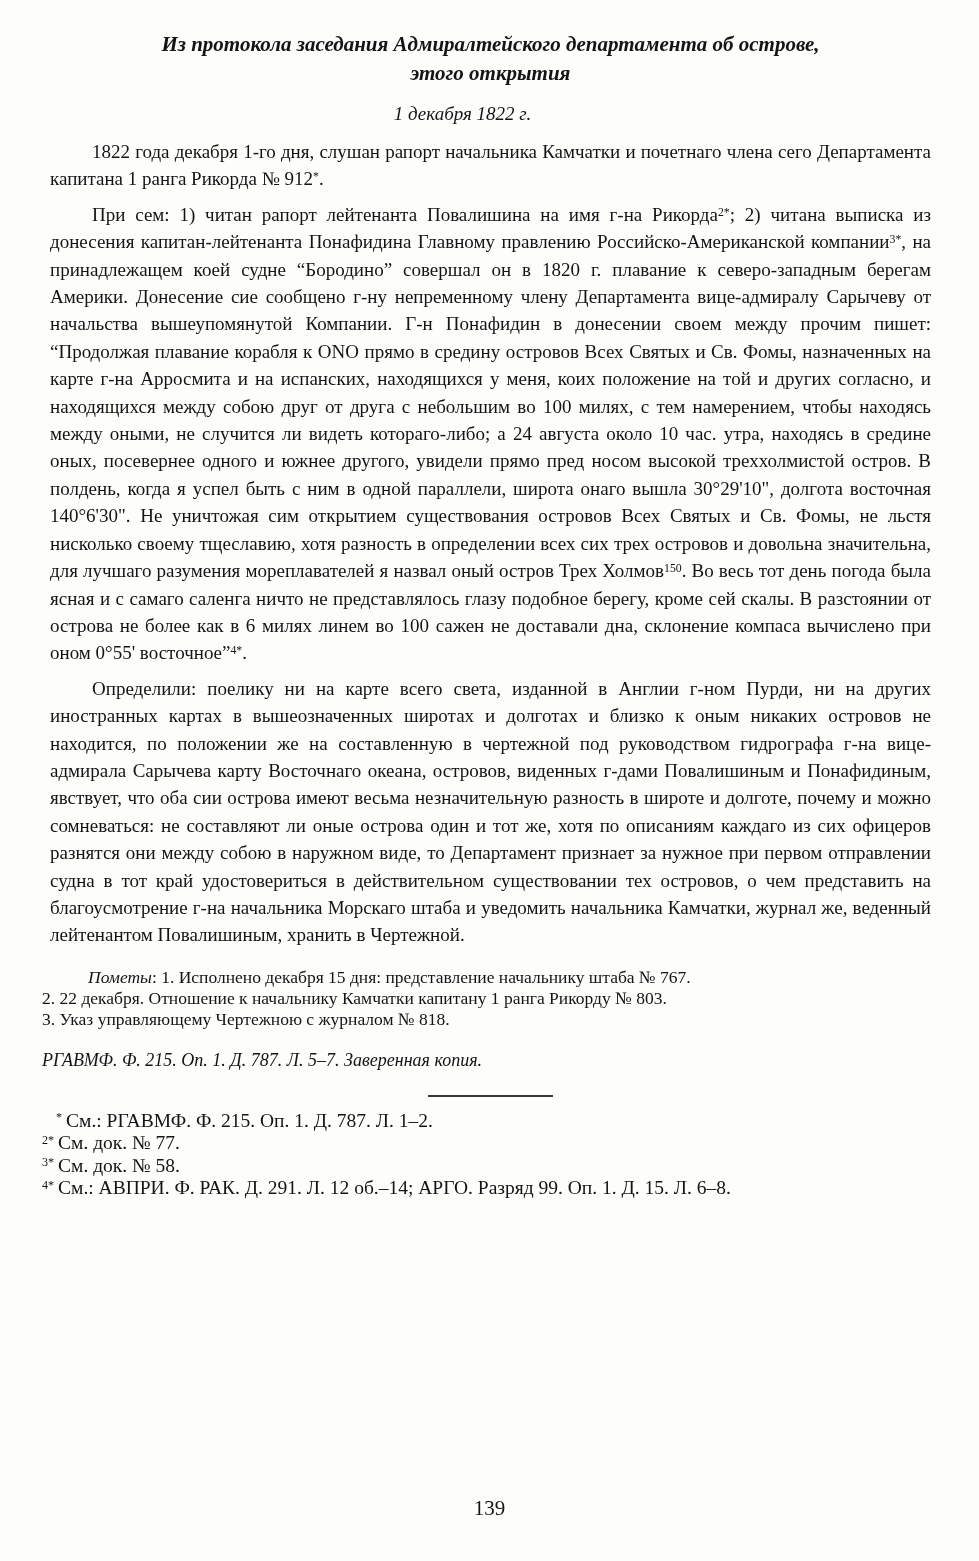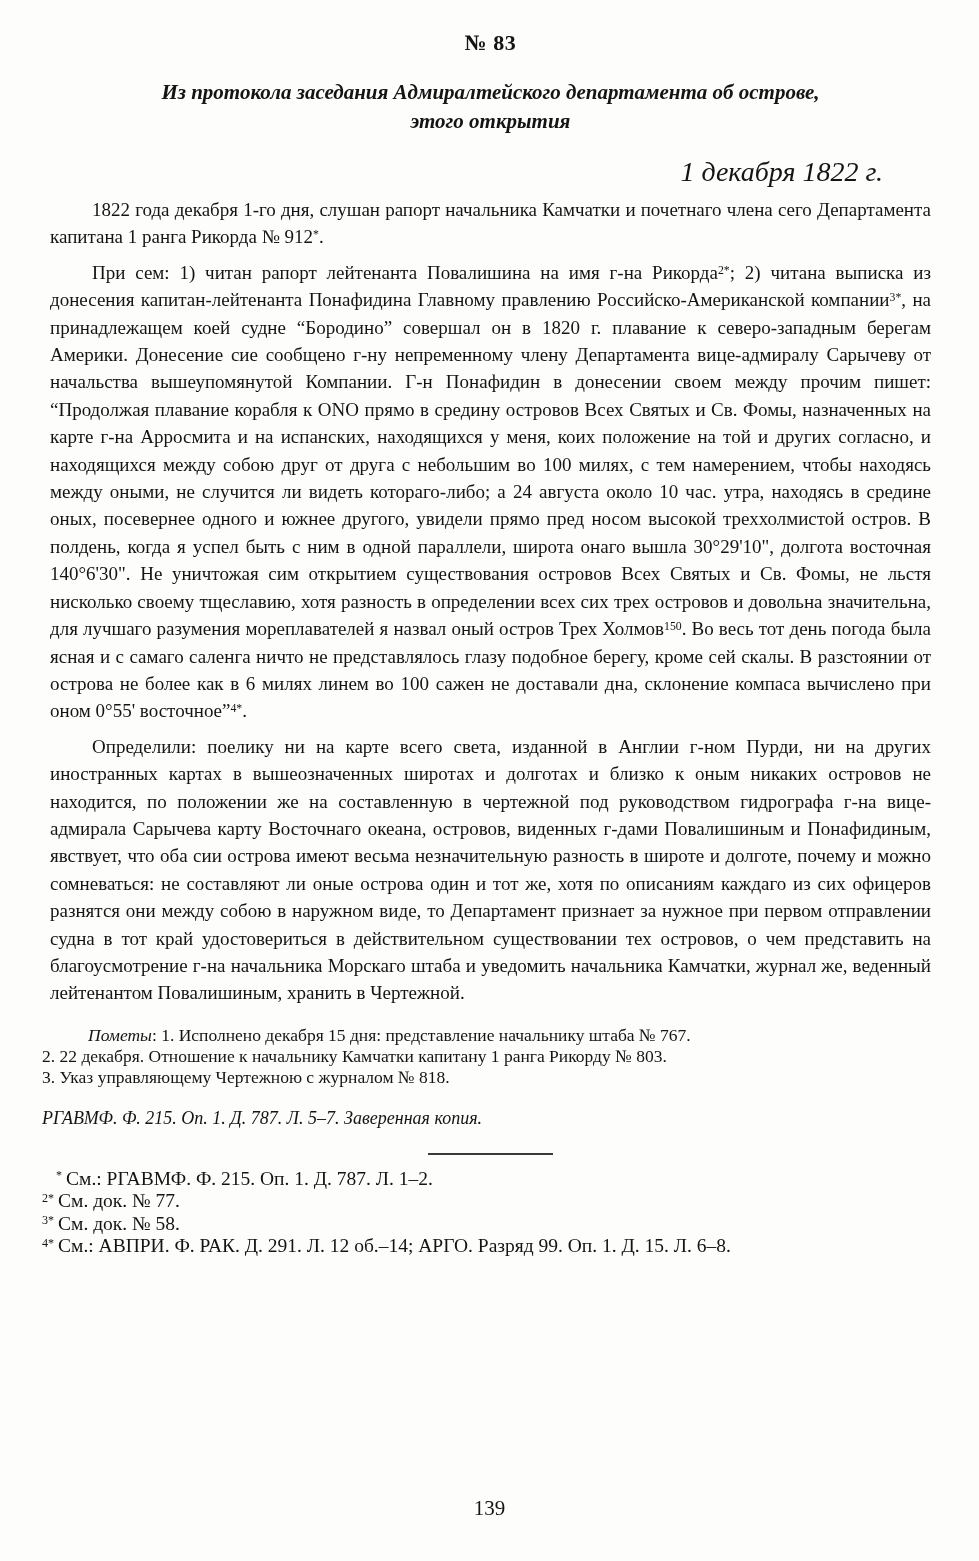--- a/index.html
+++ b/index.html
@@ -24,25 +24,25 @@
     letter-spacing: 0.5px;
   }
   .doc-title {
     text-align: center;
     font-weight: bold;
     font-style: italic;
     font-size: 21px;
     line-height: 29px;
   }
   .doc-date {
-    text-align: right;
+    text-align: center;
     font-style: italic;
-    font-size: 28px;
+    font-size: 19px;
     line-height: 26px;
-    margin-top: 23px;
+    margin-top: 13px;
     padding-right: 56px;
   }
 
   .body-text { margin-top: 11px; }
   .body-text p {
     margin: 8px;
     font-size: 19px;
     line-height: 27.4px;
     text-align: justify;
     text-indent: 42px;
@@ -90,21 +90,20 @@
     text-align: center;
     font-size: 21px;
   }
 </style>
 </head>
 <body>
 
 <div class="page">
   <div class="content">
 
-    <div class="doc-number">№ 83</div>
 
     <div class="doc-title">
       <div>Из протокола заседания Адмиралтейского департамента об острове,</div>
       <div>этого открытия</div>
     </div>
 
     <div class="doc-date">1 декабря 1822 г.</div>
 
     <div class="body-text">
       <p><span>1822 года декабря 1-го дня, слушан рапорт начальника Камчатки и почетнаго члена сего Департамента капитана 1 ранга Рикорда № 912</span><sup>*</sup><span>.</span></p>

